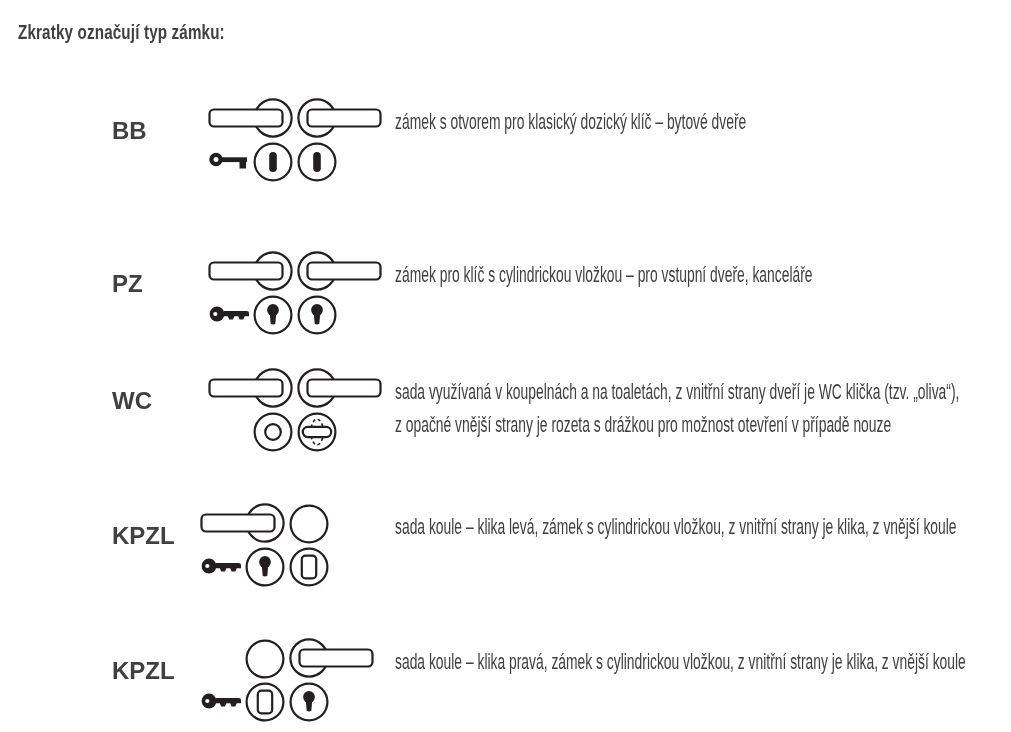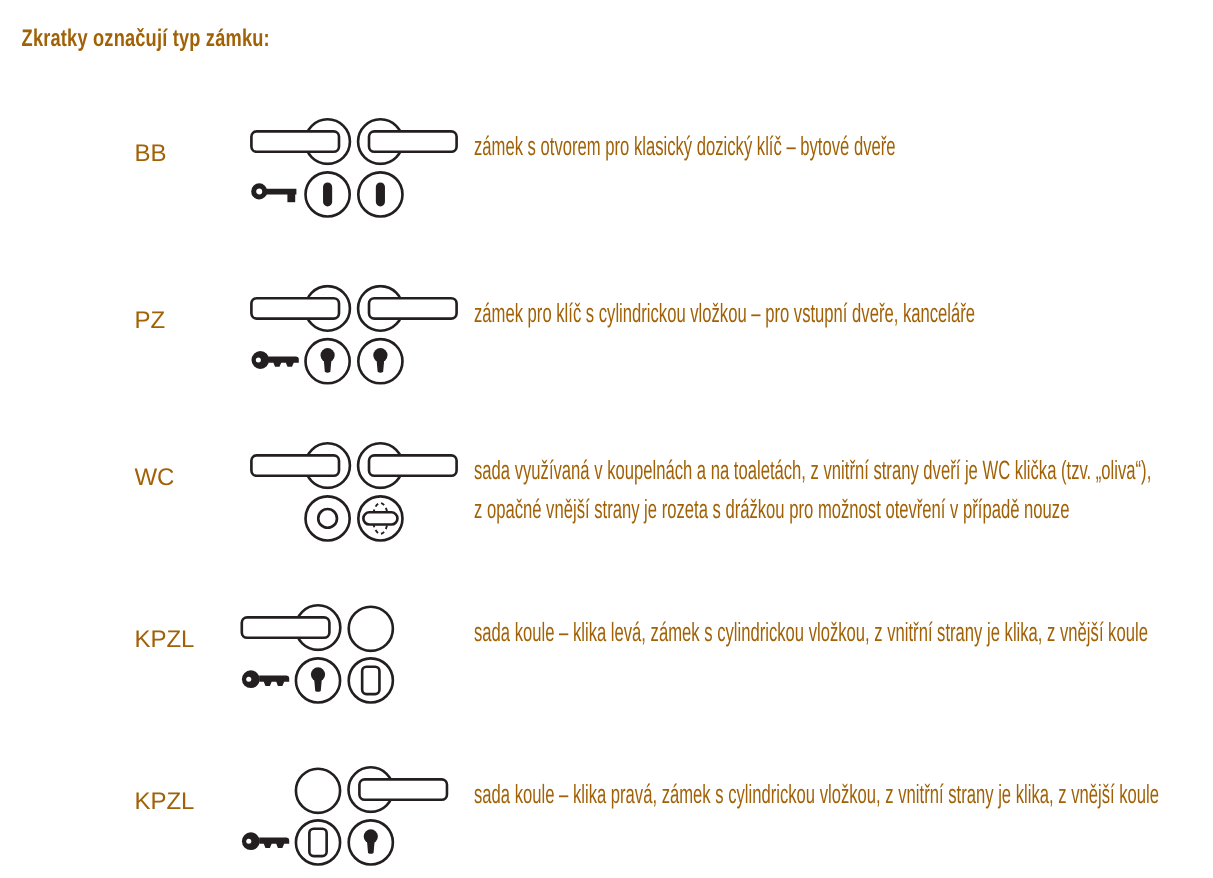--- a/index.html
+++ b/index.html
@@ -1,30 +1,30 @@
 <!DOCTYPE html>
 <html><head>
 <meta charset="utf-8">
 <title>Zkratky typu zámku</title>
 <style>
   html,body{margin:0;padding:0;background:#fff;}
   .page{
     position:relative;width:1011px;height:732px;background:#ffffff;
-    font-family:"Liberation Sans",sans-serif;color:#a16207;overflow:hidden;
+    font-family:"Liberation Sans",sans-serif;color:#404040;overflow:hidden;
   }
   .title{
     position:absolute;left:18px;top:21px;
     font-size:20px;font-weight:bold;white-space:nowrap;
     transform:scaleX(0.76);transform-origin:0 0;letter-spacing:0.2px;
   }
   .row{position:absolute;left:0;width:100%;height:135px;}
-  .row.r1{top:93px}.row.r2{top:232px}.row.r3{top:363px}.row.r4{top:498px}.row.r5{top:633px}
+  .row.r1{top:93px}.row.r2{top:246px}.row.r3{top:363px}.row.r4{top:498px}.row.r5{top:633px}
   .code{
     position:absolute;left:112px;top:24px;
-    font-size:20px;font-weight:normal;letter-spacing:0;
+    font-size:24px;font-weight:bold;letter-spacing:0;
   }
   .cluster{position:absolute;left:208px;top:5px;width:200px;height:84px;}
   .cluster.shift{left:200px;}
   .ic{position:absolute;}
   .hl{left:0;top:0;}
   .hr{left:86px;top:0;}
   .knob1{left:45px;top:1px;}
   .knob2{left:89px;top:1px;}
   .key{left:1px;top:51px;}
   .b1{left:45px;top:44px;}

